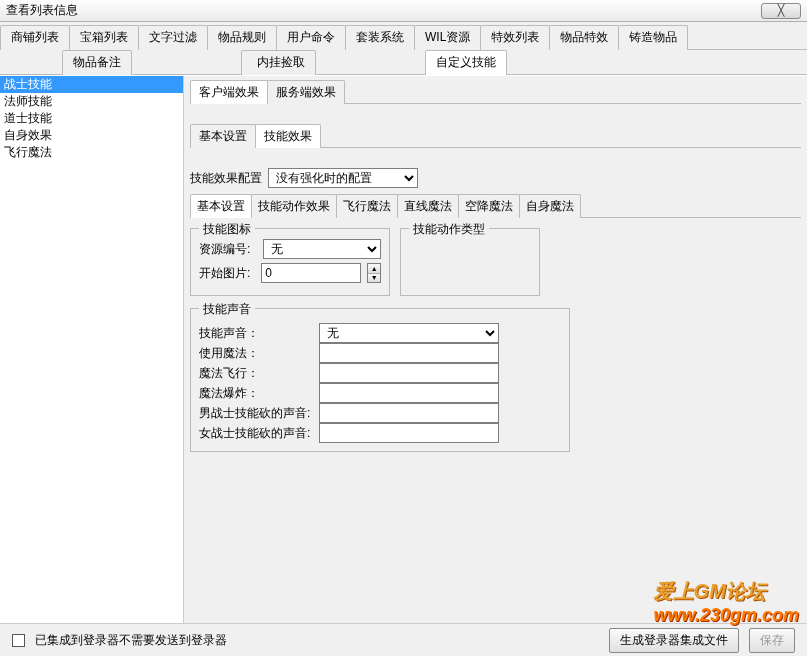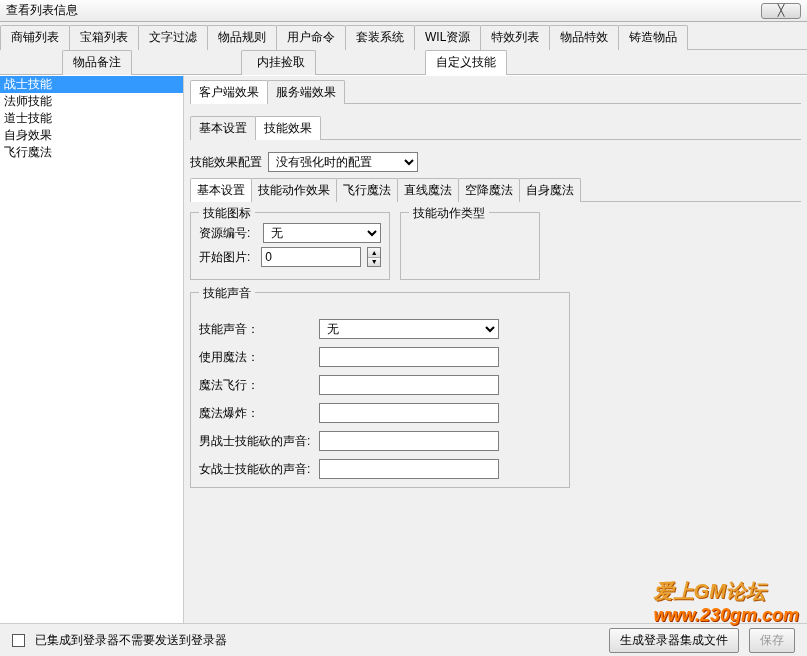--- a/index.html
+++ b/index.html
@@ -78,21 +78,21 @@
   }
   .main {
     flex:1;
     background:#f0f0f0;
     padding:4px 6px;
     position:relative;
   }
   .subtabrow {
     display:flex;
     border-bottom:1px solid #bbb;
-    margin-bottom:12px;
+    margin-bottom:20px;
   }
   .subtab {
     padding:3px 8px;
     border:1px solid #bbb;
     border-bottom:none;
     background:#f0f0f0;
     margin-right:-1px;
     margin-bottom:-1px;
     border-radius:2px 2px 0 0;
   }
@@ -122,21 +122,21 @@
     display:flex;
     border-bottom:1px solid #bbb;
     margin-top:6px;
   }
   .tabstrip3 .subtab { padding:3px 6px; }
   .twocol { display:flex; gap:10px; margin-top:6px;}
   .twocol > .fieldset { flex:0 0 auto; }
   .radio-row { display:flex; align-items:center; gap:4px; margin:2px 0;}
   .radio { width:12px; height:12px; border:1px solid #555; border-radius:50%; display:inline-flex; align-items:center; justify-content:center;}
   .radio.checked::after { content:""; width:6px; height:6px; background:#000; border-radius:50%; }
-  .sound-grid { display:grid; grid-template-columns: 120px 230px; row-gap:8px; align-items:center; margin-top:20px;}
+  .sound-grid { display:grid; grid-template-columns: 120px 230px; row-gap:0; align-items:center; margin-top:8px;}
   .sound-grid .lbl { text-align:left; padding-right:4px; }
   .footer {
     height:34px;
     display:flex;
     align-items:center;
     padding:0 12px;
     gap:10px;
     background:#f0f0f0;
     border-top:1px solid #ccc;
   }

